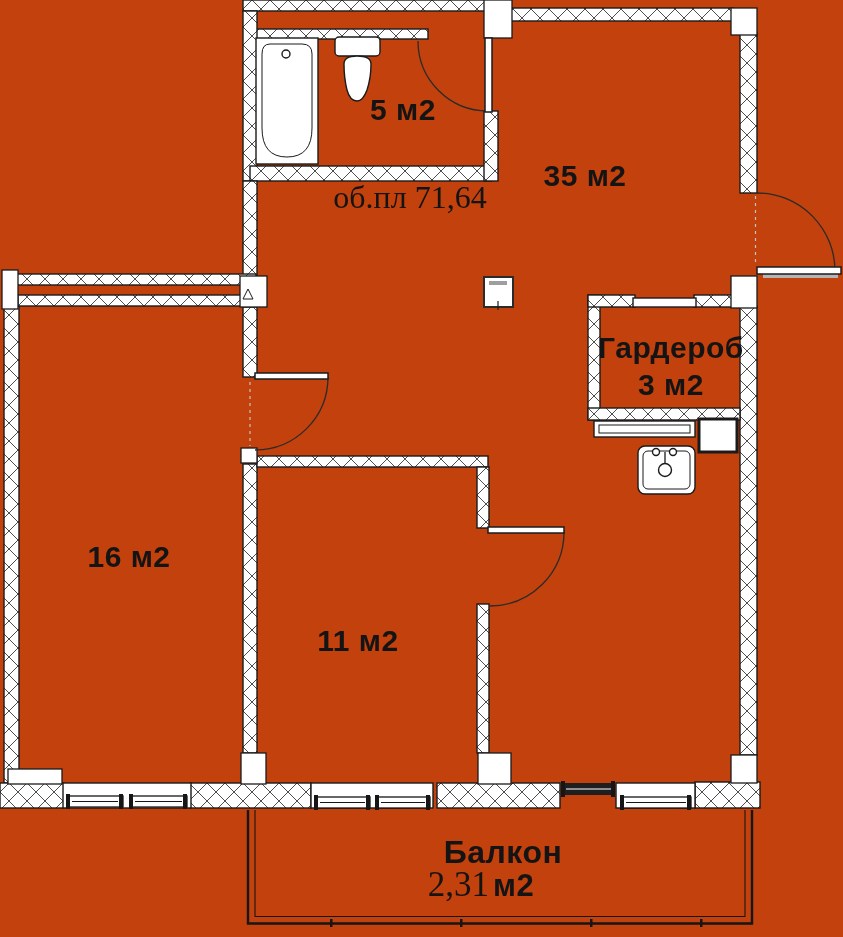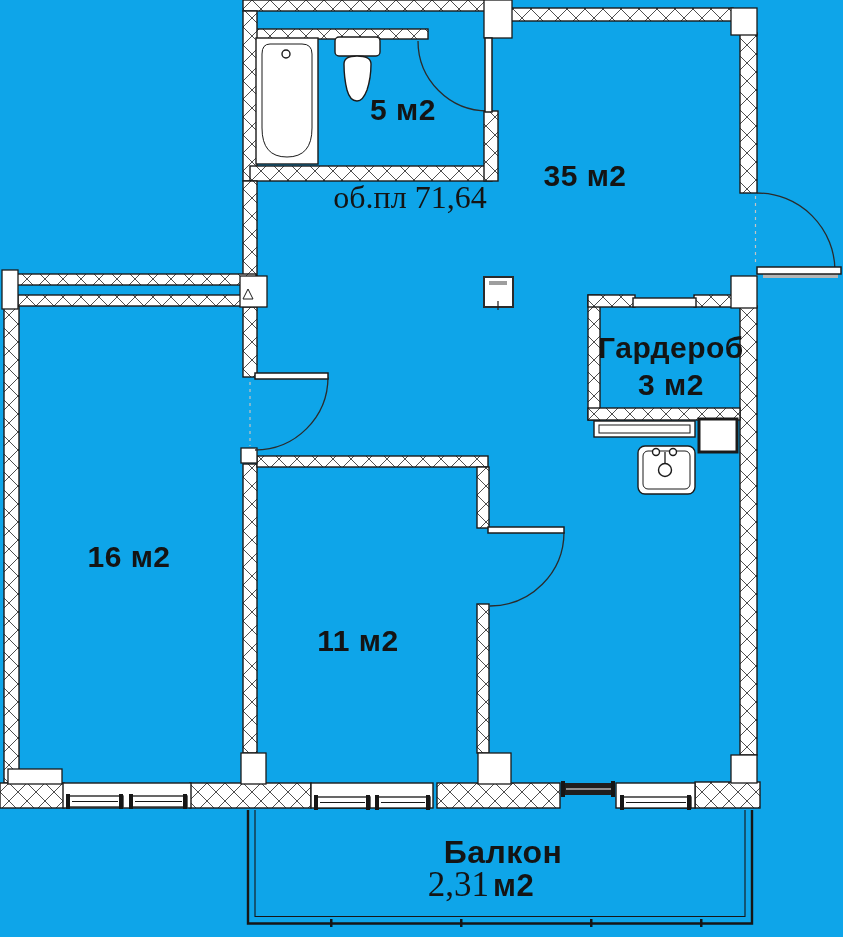--- a/index.html
+++ b/index.html
@@ -1,16 +1,16 @@
 <!DOCTYPE html>
 <html><head>
 <meta charset="utf-8">
 <style>
   html,body{margin:0;padding:0;background:#ffffff;}
-  .plan{position:relative;width:843px;height:937px;background:#0ea5e9;overflow:hidden;}
+  .plan{position:relative;width:843px;height:937px;background:#c2410c;overflow:hidden;}
   svg{display:block;}
   .wall{fill:url(#hatchPat);stroke:#1b1b1b;stroke-width:1.4;}
   .pier{fill:#ffffff;stroke:#1b1b1b;stroke-width:1.3;}
   .plainwall{fill:#ffffff;stroke:#1b1b1b;stroke-width:1.4;}
   .leaf{fill:#ffffff;stroke:#1b1b1b;stroke-width:1.5;}
   .arc{fill:none;stroke:#2b2b2b;stroke-width:1.3;}
   .fixture{fill:#ffffff;stroke:#1b1b1b;stroke-width:1.4;}
   .thinline{fill:none;stroke:#1b1b1b;stroke-width:1;}
   .openingline{fill:none;stroke:#c4c4c4;stroke-width:1.2;stroke-dasharray:3 4;}
   .sashcap{fill:#161616;stroke:none;}

